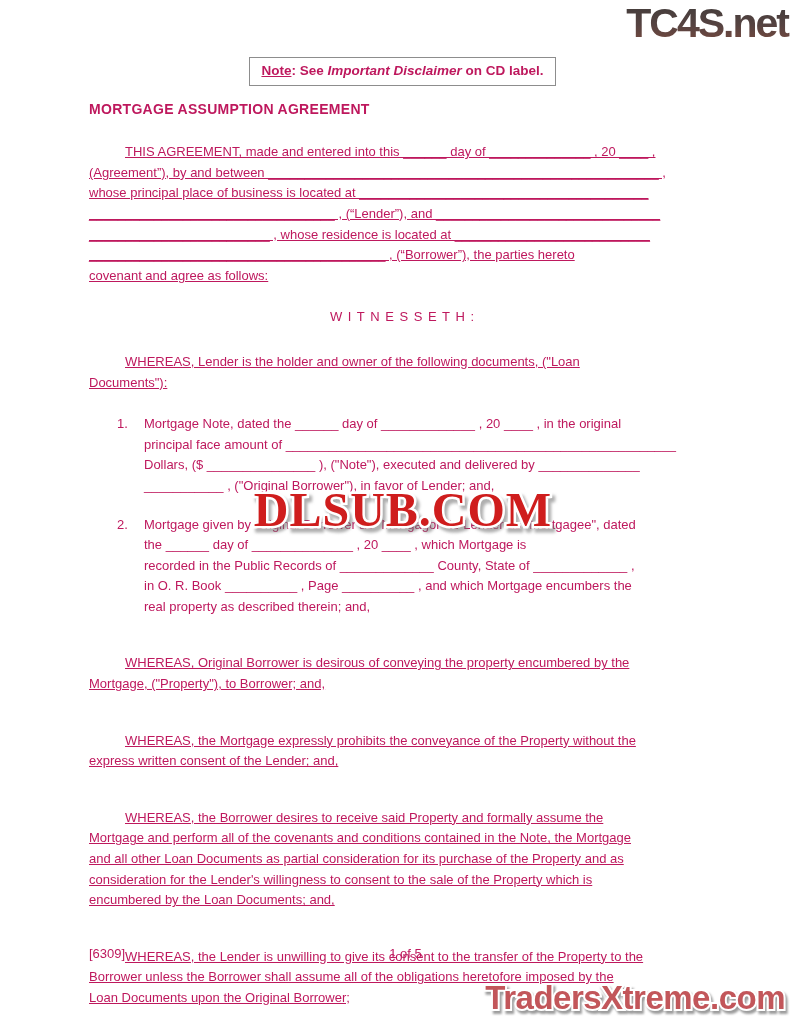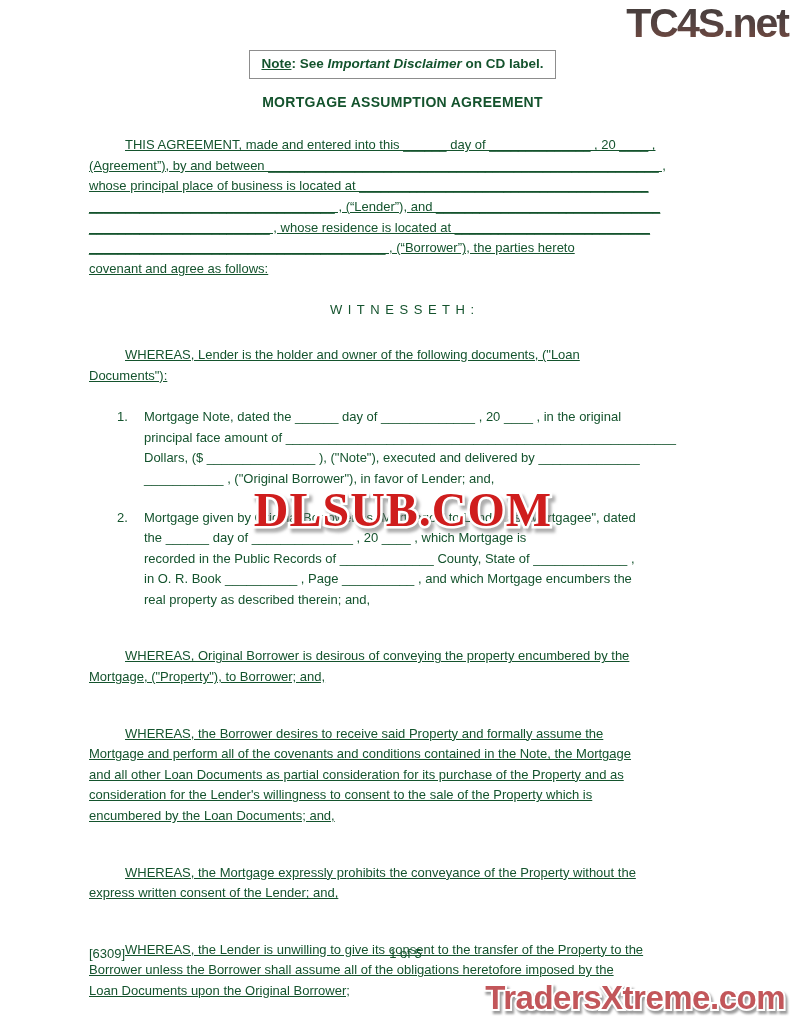--- a/index.html
+++ b/index.html
@@ -1,27 +1,27 @@
 <!DOCTYPE html>
 <html><head>
 <meta charset="utf-8">
 <style>
   html,body{margin:0;padding:0;background:#ffffff;}
   .page{
     position:relative;width:791px;height:1024px;background:#ffffff;overflow:hidden;
-    font-family:"Liberation Sans",sans-serif;font-size:13px;line-height:20.6px;color:#14532d;
+    font-family:"Liberation Sans",sans-serif;font-size:13px;line-height:20.6px;color:#be185d;
   }
-  .content{position:absolute;left:89px;top:0;width:627px;}
+  .content{position:absolute;left:89px;top:7px;width:627px;}
   .para{white-space:pre-line;text-decoration:underline;}
   .indent{text-indent:36px;}
   .note-wrap{margin-top:50px;display:flex;justify-content:center;}
   .note-box{border:1px solid #8d8d8d;padding:3px 11px;font-weight:bold;font-size:13.5px;white-space:nowrap;}
   .note-label{text-decoration:underline;}
   .note-italic{font-style:italic;}
-  .doc-title{margin-top:13px;text-align:center;font-weight:bold;font-size:14px;letter-spacing:.3px;}
+  .doc-title{margin-top:13px;font-weight:bold;font-size:14px;letter-spacing:.3px;}
   .opening{margin-top:23px;}
   .witnesseth{margin-top:21px;text-align:center;letter-spacing:1px;}
   .whereas-intro{margin-top:24px;}
   .num-list{margin-top:21px;margin-left:28px;}
   .list-item{display:flex;}
   .list-item + .list-item{margin-top:18px;}
   .list-num{width:27px;flex:none;}
   .list-lines{flex:1;white-space:pre-line;}
   .whereas{margin-top:36px;}
   .footer{position:absolute;left:0;top:944px;width:791px;}
@@ -90,27 +90,27 @@
         <div class="list-lines">Mortgage given by Original Borrower as "Mortgagor" to Lender as "Mortgagee", dated
 the ______ day of ______________ , 20 ____ , which Mortgage is
 recorded in the Public Records of _____________ County, State of _____________ ,
 in O. R. Book __________ , Page __________ , and which Mortgage encumbers the
 real property as described therein; and,</div>
       </div>
     </div>
 
     <div class="para whereas indent">WHEREAS, Original Borrower is desirous of conveying the property encumbered by the
 Mortgage, ("Property"), to Borrower; and,</div>
+    <div class="para whereas indent">WHEREAS, the Mortgage expressly prohibits the conveyance of the Property without the
+express written consent of the Lender; and,</div>
     <div class="para whereas indent">WHEREAS, the Borrower desires to receive said Property and formally assume the
 Mortgage and perform all of the covenants and conditions contained in the Note, the Mortgage
 and all other Loan Documents as partial consideration for its purchase of the Property and as
 consideration for the Lender's willingness to consent to the sale of the Property which is
 encumbered by the Loan Documents; and,</div>
-    <div class="para whereas indent">WHEREAS, the Mortgage expressly prohibits the conveyance of the Property without the
-express written consent of the Lender; and,</div>
     <div class="para whereas indent">WHEREAS, the Lender is unwilling to give its consent to the transfer of the Property to the
 Borrower unless the Borrower shall assume all of the obligations heretofore imposed by the
 Loan Documents upon the Original Borrower;</div>
 
   </div>
 
   <div class="wm wm-dlsub">
     <svg width="366" height="68" viewBox="0 0 366 68" style="filter:drop-shadow(3px 4px 1.5px rgba(110,110,110,.55));">
       <text class="dlsub-text" x="183" y="48" text-anchor="middle" fill="#cf1d1d">DLSUB.COM</text>
     </svg>

